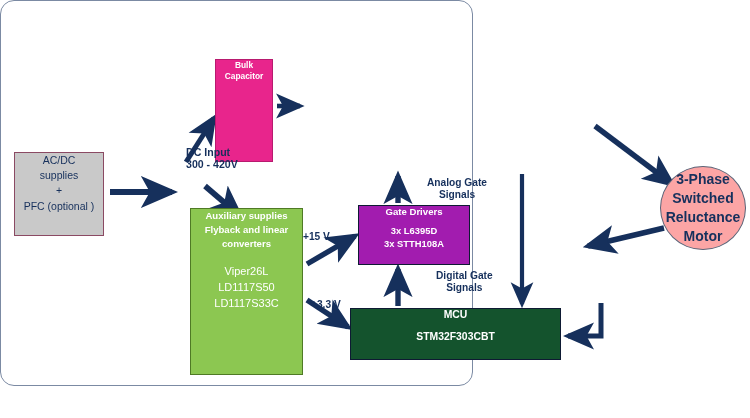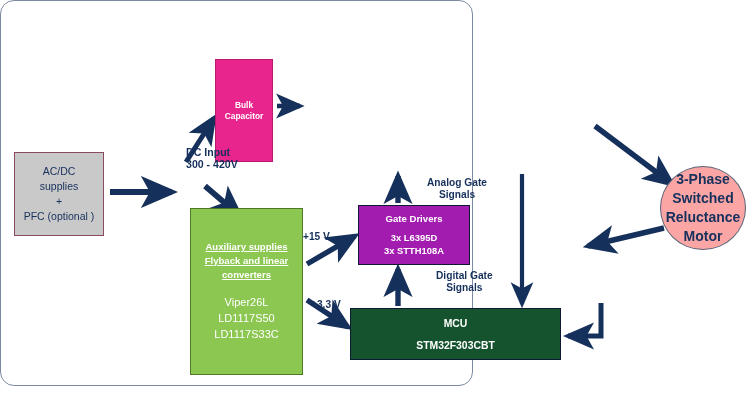--- a/index.html
+++ b/index.html
@@ -1,21 +1,21 @@
 <!DOCTYPE html>
 <html><head>
 <meta charset="utf-8">
 <style>
   html,body{margin:0;padding:0;background:#ffffff;}
   body{width:750px;height:418px;position:relative;overflow:hidden;
        font-family:"Liberation Sans", sans-serif;
        -webkit-font-smoothing:antialiased;}
   #stage{position:absolute;left:0;top:0;width:750px;height:418px;}
   .blk{position:absolute;box-sizing:border-box;display:flex;flex-direction:column;
-       align-items:center;justify-content:center;text-align:center;}
+       align-items:center;text-align:center;}
   .lbl{position:absolute;color:#16305c;font-weight:bold;line-height:1.15;white-space:pre;}
   svg.wires{position:absolute;left:0;top:0;width:750px;height:418px;overflow:visible;}
 
   
   #container{left:178px;top:16px;width:471px;height:384px;
              border:1.6px solid #7b8aa3;border-radius:14px;background:transparent;}
 
   
   #acdc{left:14px;top:152px;width:90px;height:84px;background:#c9c9c9;
         border:1.4px solid #8b4a63;color:#16305c;font-weight:normal;font-size:10.5px;
@@ -109,21 +109,21 @@
 
   <div id="container"></div>
 
   <div class="blk" id="bulkcap">
     <span>Bulk</span>
     <span>Capacitor</span>
   </div>
 
 
   <div class="blk" id="aux">
-    <div class="a1" style="white-space: pre; text-decoration: underline;">Auxiliary supplies
+    <div class="a1" style="white-space: pre;">Auxiliary supplies
 Flyback and linear
 converters</div>
     <div class="a2" style="white-space: pre;">Viper26L
 LD1117S50
 LD1117S33C</div>
   </div>
 
   <div class="blk" id="gdrv">
     <div class="g1">Gate Drivers</div>
     <div class="g2" style="white-space: pre;">3x L6395D

